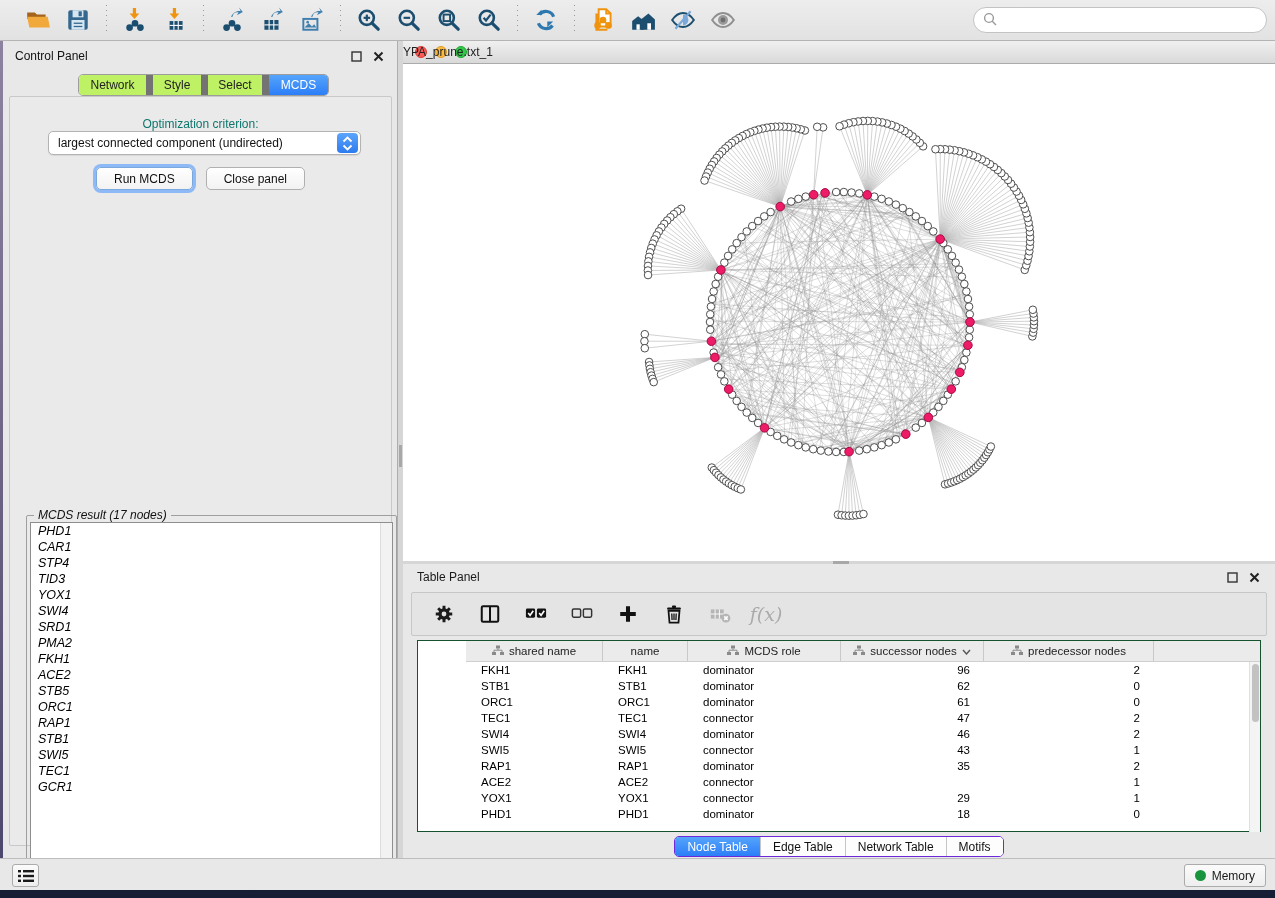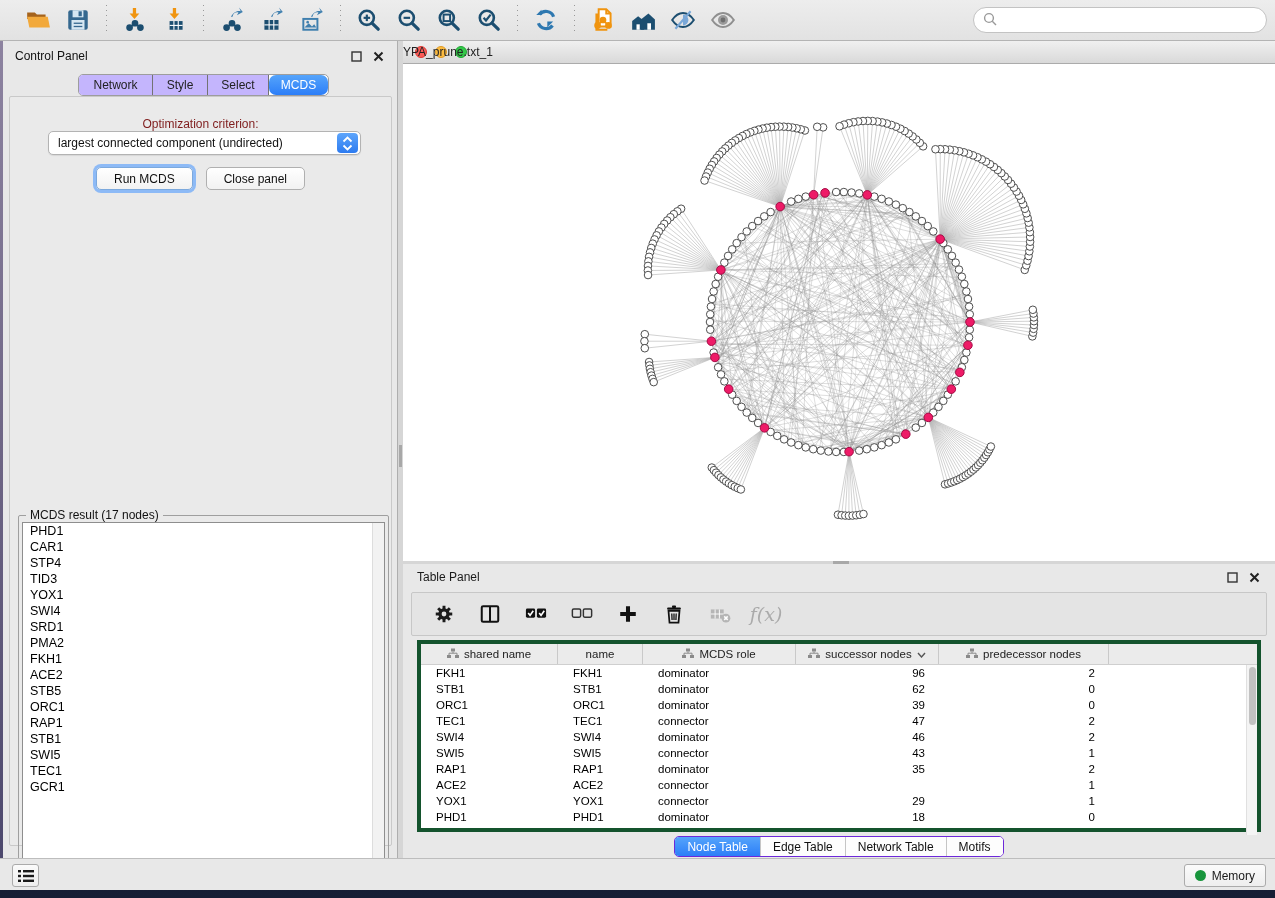--- a/index.html
+++ b/index.html
@@ -30,41 +30,41 @@
   .control-panel { position:absolute; left:3px; top:41px; width:395px; height:817px;
     background:#e8e8e8; border-right:1px solid #aeaeae; }
   .cp-header { position:absolute; left:0; top:0; width:100%; height:30px; display:flex; align-items:center; padding:0 12px; }
   .cp-title { font-size:12px; color:#111; }
   .cp-header .spacer { flex:1; }
   .win-btn { width:13px; height:13px; margin-left:9px; display:flex; align-items:center; justify-content:center; }
 
   .cp-tabs { position:absolute; left:75px; top:33px; height:22px; display:flex;
     border:1px solid #9d9d9d; border-radius:5px; overflow:hidden; background:#fff; }
   .cp-tab { display:flex; align-items:center; justify-content:center; font-size:12px;
-    border-right:1px solid #737373; background:#c4b5fd; color:#222; cursor:default; }
-  .cp-tab:last-child { border-right:none;border-radius:7px; }
+    border-right:7px solid #737373; background:#bef264; color:#222; cursor:default; }
+  .cp-tab:last-child { border-right:none; }
   .cp-tab.sel { background:linear-gradient(#55a4fb,#2c7ef8); color:#fff; }
 
   .cp-inner { position:absolute; left:6px; top:55px; width:383px; height:750px;
     background:#eaeaea; border:1px solid #c9c9c9; border-radius:2px; }
-  .opt-label { position:absolute; left:0; top:20px; width:100%; text-align:center; font-size:12px; color:#7f1d1d; }
+  .opt-label { position:absolute; left:0; top:20px; width:100%; text-align:center; font-size:12px; color:#0f766e; }
   .combo { position:absolute; left:38px; top:34px; width:313px; height:24px; background:#fff;
     border:1px solid #b3b3b3; border-radius:5px; display:flex; align-items:center;
     box-shadow:0 1px 1px rgba(0,0,0,.08); }
   .combo-text { flex:1; padding-left:9px; font-size:12px; color:#111; white-space:nowrap; }
   .combo-step { width:21px; height:20px; margin-right:2px; border-radius:4px;
     background:linear-gradient(#5da5fb,#2d7bf0); display:flex; flex-direction:column;
     align-items:center; justify-content:center; gap:1px; }
   .btn-row { position:absolute; left:0; top:70px; width:100%; display:flex; justify-content:center; gap:13px; }
   .mac-btn { height:23px; padding:0 17px; background:linear-gradient(#ffffff,#f2f2f2);
     border:1px solid #b0b0b0; border-radius:5px; font-size:12px; color:#111;
     display:flex; align-items:center; cursor:default; }
   .mac-btn.focus { box-shadow:0 0 0 3px rgba(110,170,250,.75); border-color:#7ca9dd; }
 
-  .group-box { position:absolute; left:8px; top:411px; width:371px; height:372px; }
+  .group-box { position:absolute; left:16px; top:411px; width:371px; height:372px;font-style:italic; }
   .group-border { position:absolute; left:0; top:7px; width:100%; height:365px;
     border:1px solid #9f9f9f; border-radius:2px; }
   .group-title { position:absolute; left:8px; top:0; background:#eaeaea; padding:0 4px; font-size:12px; color:#111; }
   .result-list { position:absolute; left:4px; top:14px; width:363px; height:354px;
     background:#fff; border:1px solid #8e8e8e; overflow:hidden; }
   .result-scroll { position:absolute; right:0; top:0; width:12px; height:100%;
     background:#f2f2f2; border-left:1px solid #ddd; }
   .result-item { height:16px; line-height:16px; padding-left:7px; font-size:12.5px; color:#000; }
 
   
@@ -88,21 +88,21 @@
   
   .table-panel { position:absolute; left:403px; top:564px; width:872px; height:294px; background:#e8e8e8; }
   .tp-header { position:absolute; left:0; top:0; width:100%; height:26px; display:flex; align-items:center; padding:0 14px; }
   .tp-toolbar { position:absolute; left:8px; top:28px; width:856px; height:44px;
     background:#e4e4e4; border:1px solid #c7c7c7; border-radius:2px;
     display:flex; align-items:center; gap:22px; padding-left:20px; }
   .tp-icon { width:24px; height:24px; display:flex; align-items:center; justify-content:center; }
   .fx { font-family:"DejaVu Serif", serif; font-style:italic; font-size:19px; color:#aaa; }
 
   .data-table { position:absolute; left:14px; top:76px; width:844px; height:192px;
-    background:#fff; border:4px solid #14532d; }
+    background:#fff; border:1px solid #14532d;padding-left:48px; }
   .dt-headrow { display:flex; height:21px; background:#ebebeb; border-bottom:1px solid #cfcfcf; }
   .dt-h { display:flex; align-items:center; justify-content:center; gap:5px;
     border-right:1px solid #c9c9c9; font-size:11.5px; color:#222; position:relative; }
   .dt-row { display:flex; height:16px; }
   .dt-c { font-size:11.5px; line-height:16px; color:#000; white-space:nowrap; overflow:hidden; }
   .dt-scroll { position:absolute; right:0; top:21px; width:11px; height:170px; background:#f4f4f4; border-left:1px solid #e0e0e0; }
   .dt-thumb { position:absolute; left:1.5px; top:2px; width:7px; height:58px; background:#c2c2c2; border-radius:4px; }
 
   .tp-tabs { position:absolute; left:0; top:272px; width:100%; display:flex; justify-content:center; }
   .tp-tabgroup { display:flex; border:1px solid #6d28d9; border-radius:5px; overflow:hidden; background:#fff; height:21px; }
@@ -1349,21 +1349,21 @@
           <div class="dt-c" style="width: 137px; text-align: left; padding: 0px 0px 0px 15px;">STB1</div>
           <div class="dt-c" style="width: 85px; text-align: left; padding: 0px 0px 0px 15px;">STB1</div>
           <div class="dt-c" style="width: 153px; text-align: left; padding: 0px 0px 0px 15px;">dominator</div>
           <div class="dt-c" style="width: 143px; text-align: right; padding: 0px 14px 0px 0px;">62</div>
           <div class="dt-c" style="width: 170px; text-align: right; padding: 0px 14px 0px 0px;">0</div>
         </div>
         <div class="dt-row">
           <div class="dt-c" style="width: 137px; text-align: left; padding: 0px 0px 0px 15px;">ORC1</div>
           <div class="dt-c" style="width: 85px; text-align: left; padding: 0px 0px 0px 15px;">ORC1</div>
           <div class="dt-c" style="width: 153px; text-align: left; padding: 0px 0px 0px 15px;">dominator</div>
-          <div class="dt-c" style="width: 143px; text-align: right; padding: 0px 14px 0px 0px;">39</div>
+          <div class="dt-c" style="width: 143px; text-align: right; padding: 0px 14px 0px 0px;">61</div>
           <div class="dt-c" style="width: 170px; text-align: right; padding: 0px 14px 0px 0px;">0</div>
         </div>
         <div class="dt-row">
           <div class="dt-c" style="width: 137px; text-align: left; padding: 0px 0px 0px 15px;">TEC1</div>
           <div class="dt-c" style="width: 85px; text-align: left; padding: 0px 0px 0px 15px;">TEC1</div>
           <div class="dt-c" style="width: 153px; text-align: left; padding: 0px 0px 0px 15px;">connector</div>
           <div class="dt-c" style="width: 143px; text-align: right; padding: 0px 14px 0px 0px;">47</div>
           <div class="dt-c" style="width: 170px; text-align: right; padding: 0px 14px 0px 0px;">2</div>
         </div>
         <div class="dt-row">

